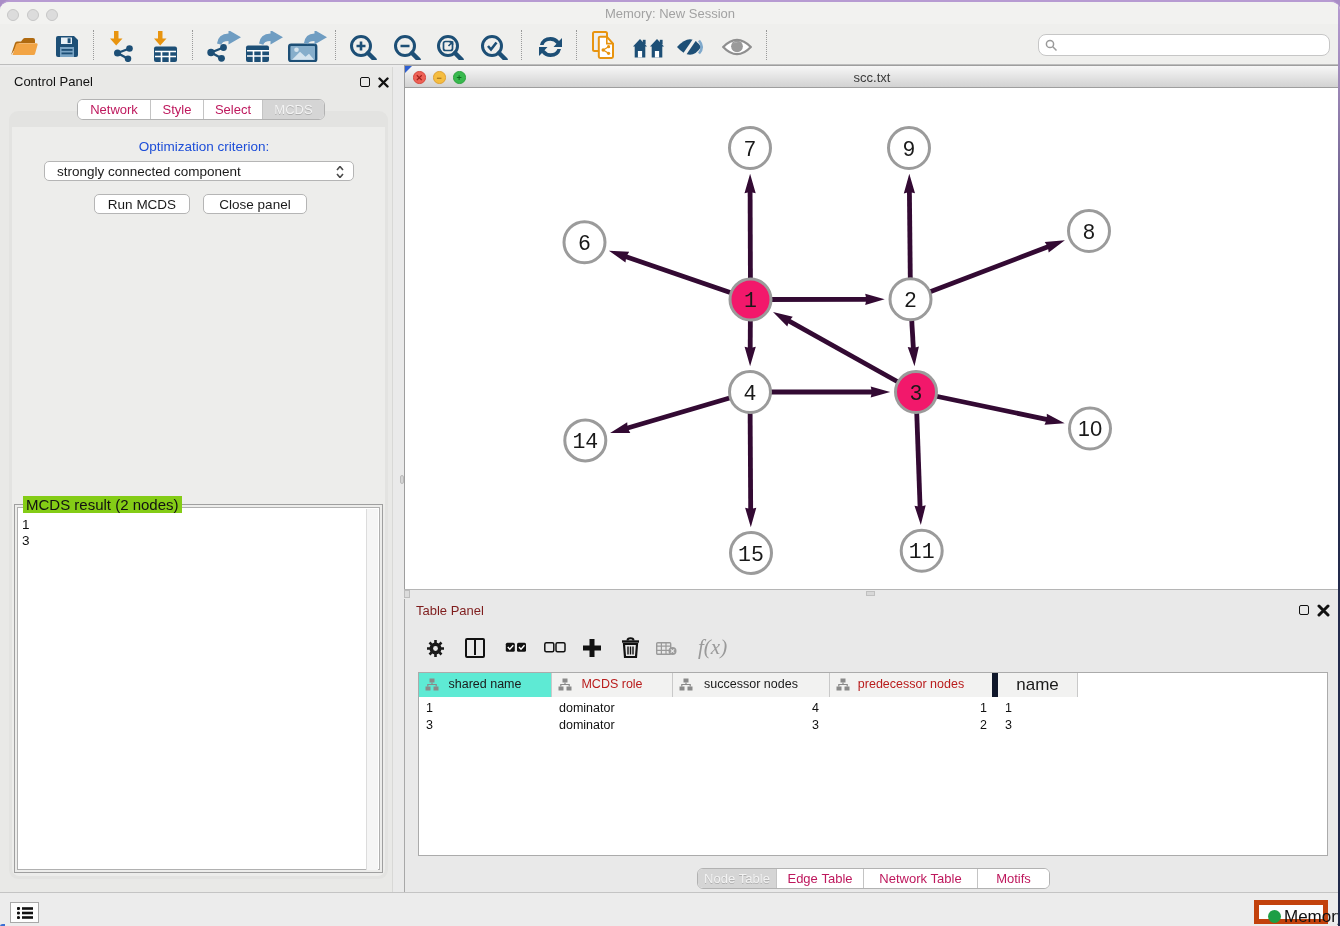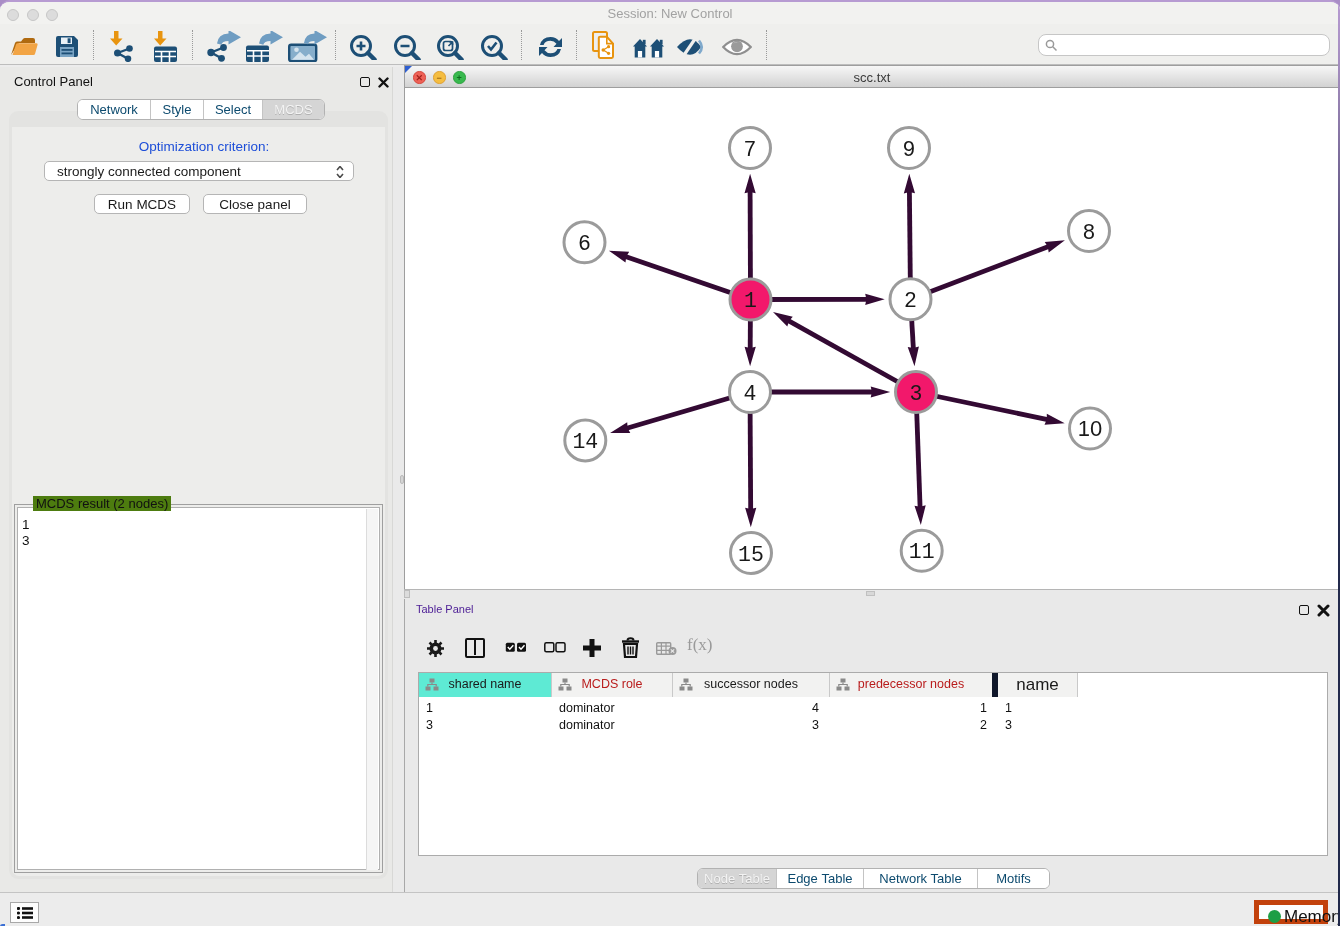--- a/index.html
+++ b/index.html
@@ -6,37 +6,37 @@
 #win{position:absolute;left:0;top:0;width:1340px;height:926px;background:#ececec;border-radius:10px 10px 0 0;border-top:2px solid #b79bd2;overflow:hidden}
 #titlebar{position:absolute;left:0;top:0;width:100%;height:22px;background:#f2f2f0;}
 .tl{position:absolute;top:7px;width:12px;height:12px;border-radius:50%;background:#dcdcdc;border:1px solid #c6c6c6}
 #title{position:absolute;top:4px;left:0;width:100%;text-align:center;font-size:13px;color:#a2a2a2}
 #toolbar{position:absolute;left:0;top:22px;width:100%;height:41px;background:#efefed;border-bottom:1px solid #bdbdbd}
 .sep{position:absolute;top:6px;height:30px;border-left:1px dotted #9a9a9a}
 #cpanel{position:absolute;left:0;top:65px;width:392px;height:825px;background:#e9e9e7}
 #cp-box{position:absolute;left:9px;top:44px;width:379px;height:768px;background:#e3e3e1;border-radius:9px}
 #cp-inner{position:absolute;left:3px;top:16px;width:373px;height:749px;background:#ededeb;border-radius:0 0 7px 7px}
 .tabs{position:absolute;display:flex;height:21px;border:1px solid #b2b2b2;border-radius:6px;overflow:hidden;background:#fff;font-size:13px;font-weight:400}
-.tabs .t{display:flex;align-items:center;justify-content:center;border-right:1px solid #c4c4c4;color:#0c4a6e;background:#fff}
+.tabs .t{display:flex;align-items:center;justify-content:center;border-right:1px solid #c4c4c4;color:#be185d;background:#fff}
 .tabs .t:last-child{border-right:none}
 .tabs .t.sel{background:#d5d5d5;color:#f3f3f3;text-shadow:0 1px 0 #b0b0b0}
 #netwin{position:absolute;left:404px;top:63px;width:936px;height:534px;border:1px solid #9e9e9e;background:#fff}
 #nw-title{position:absolute;left:0;top:0;width:100%;height:22px;background:linear-gradient(#f7f7f7,#d2d2d2);border-bottom:1px solid #9e9e9e}
 .nwtxt{position:absolute;top:4px;width:100%;text-align:center;font-size:13px;color:#3a3a3a}
 .tl2{position:absolute;top:5px;width:12.5px;height:12.5px;border-radius:50%;font:700 9px/12px "Liberation Sans",sans-serif;text-align:center}
 #tablepanel{position:absolute;left:404px;top:597px;width:936px;height:293px;background:#e9e9e9;border-left:1px solid #a8a8a8}
 #statusbar{position:absolute;left:0;top:890px;width:1340px;height:36px;background:#ececec;border-top:1px solid #c4c4c4}
 #rightedge{position:absolute;right:0;top:0;width:2.5px;height:926px;background:linear-gradient(#b79bd2 0,#9a85b5 90px,#4a4470 270px,#252c4e 400px,#20284a 926px)}
 </style></head><body>
 <div id="win">
   <div id="titlebar">
     <div class="tl" style="left:7px"></div>
       <div class="tl" style="left:27px"></div>
       <div class="tl" style="left:46px"></div>
-    <div id="title">Session: New Control</div>
+    <div id="title">Memory: New Session</div>
   </div>
   <div id="toolbar">
       <svg class="abs" style="left:9px;top:11px" width="30" height="22" viewBox="0 0 30 22">
         <path d="M2 20 L6 8 Q6.5 6.5 8 6.5 L12 6.5 L14 4 Q14.7 3 16 3 L24 3 Q26 3 26 5 L26 8 L10 8 Z" fill="#b06a10"></path>
         <path d="M7 9.5 Q7.3 8.3 8.6 8.3 L27.5 8.3 Q29 8.3 28.6 9.8 L26 19 Q25.7 20 24.4 20 L3.5 20 Z" fill="#f2a444"></path>
       </svg>
 <svg class="abs" style="left:55px;top:11px" width="24" height="23" viewBox="0 0 24 23">
         <path d="M1 3 Q1 1 3 1 L19 1 L23 5 L23 20 Q23 22 21 22 L3 22 Q1 22 1 20 Z" fill="#1d4f76"></path>
         <rect x="6" y="2.5" width="11" height="6.5" fill="#e8f0f6"></rect>
         <rect x="12.6" y="3.3" width="3" height="4.8" fill="#1d4f76"></rect>
@@ -164,21 +164,21 @@
           <path d="M1 4 L4 0.5 L7 4 M1 8 L4 11.5 L7 8" fill="none" stroke="#4a4a4a" stroke-width="1.6"></path>
         </svg>
     </div>
     <div class="abs" style="left:94px;top:127px;width:96px;height:20px;background:#fff;border:1px solid #b5b5b5;border-radius:5px;font-size:13.5px;color:#1a1a1a;text-align:center;line-height:19px">Run MCDS</div>
     <div class="abs" style="left:203px;top:127px;width:104px;height:20px;background:#fff;border:1px solid #b5b5b5;border-radius:5px;font-size:13.5px;color:#1a1a1a;text-align:center;line-height:19px">Close panel</div>
     <div class="abs" style="left:14px;top:437px;width:369px;height:369px;border:1px solid #9f9f9f">
       <div class="abs" style="left:2px;top:2px;width:363px;height:363px;background:#fff;border:1px solid #b0b0b0">
         <div style="font-size:13.5px;color:#111;padding:9px 0 0 4px;line-height:16px">1<br>3</div>
         <div class="abs" style="right:1px;top:1px;width:12px;height:361px;background:#f5f5f5;border-left:1px solid #dcdcdc"></div>
       </div>
-      <div class="abs" style="left:18px;top:-9px;background:#4d7c0f;font-size:13px;color:#111;padding:0 3px">MCDS result (2 nodes)</div>
+      <div class="abs" style="left:8px;top:-9px;background:#84cc16;font-size:15px;color:#111;padding:0 3px">MCDS result (2 nodes)</div>
     </div>
   </div>
   <div class="abs" style="left:392px;top:65px;width:12px;height:825px;background:#eaeaea;border-left:1px solid #d8d8d6">
     <div class="abs" style="left:7px;top:408px;width:4px;height:9px;background:#d5d5d5;border:1px solid #bbb;border-radius:2px"></div>
   </div>
   <div id="netwin">
     <div id="nw-title">
       <svg class="abs" style="left:0;top:0" width="7" height="7" viewBox="0 0 7 7">
           <path d="M0 0 L7 0 L0 7 Z" fill="#2f5fd0"></path>
         </svg>
@@ -238,21 +238,21 @@
 <text x="180.3" y="359.0" text-anchor="middle" font-family="Liberation Mono, monospace" font-size="21.5" fill="#191919">14</text>
 <circle cx="346.0" cy="464.0" r="20.5" fill="#ffffff" stroke="#9b9b9b" stroke-width="3"></circle>
 <text x="346.0" y="471.6" text-anchor="middle" font-family="Liberation Mono, monospace" font-size="21.5" fill="#191919">15</text>
     </svg>
   </div>
   <div class="abs" style="left:404px;top:587px;width:936px;height:10px;background:#e9e9e9;border-top:1px solid #b5b5b5">
     <div class="abs" style="left:462px;top:1px;width:9px;height:5px;background:#d8d8d8;border:1px solid #c0c0c0"></div>
     <div class="abs" style="left:0;top:0;width:6px;height:8px;background:#dcdcdc;border:1px solid #bdbdbd"></div>
   </div>
   <div id="tablepanel">
-      <div class="abs" style="left:11px;top:4px;font-size:11px;color:#4c1d95">Table Panel</div>
+      <div class="abs" style="left:11px;top:4px;font-size:13px;color:#7f1d1d">Table Panel</div>
 <div class="abs" style="left:894px;top:6px;width:10px;height:10px;border:1.5px solid #111;border-radius:2px"></div>
 <svg class="abs" style="left:912px;top:5px" width="13" height="13" viewBox="0 0 13 13">
         <path d="M2 2 L11 11 M11 2 L2 11" stroke="#111" stroke-width="3" stroke-linecap="round"></path>
       </svg>
 <svg class="abs" style="left:21px;top:40px" width="19" height="19" viewBox="0 0 19 19">
         <g fill="#1a1a1a">
           <circle cx="9.5" cy="9.5" r="6"></circle>
           <g stroke="#1a1a1a" stroke-width="2.6">
             <path d="M9.5 1 V4 M9.5 15 V18 M1 9.5 H4 M15 9.5 H18 M3.5 3.5 L5.6 5.6 M13.4 13.4 L15.5 15.5 M15.5 3.5 L13.4 5.6 M5.6 13.4 L3.5 15.5"></path>
           </g>
@@ -279,21 +279,21 @@
         <path d="M6.5 3.5 Q6.5 1.2 9.5 1.2 Q12.5 1.2 12.5 3.5" fill="none" stroke="#111" stroke-width="2"></path>
         <path d="M3 7 L4 20 L15 20 L16 7 Z" fill="none" stroke="#111" stroke-width="2.2"></path>
         <path d="M7 9.5 V17.5 M9.5 9.5 V17.5 M12 9.5 V17.5" stroke="#111" stroke-width="1.4"></path>
       </svg>
 <svg class="abs" style="left:251px;top:43px" width="21" height="13" viewBox="0 0 21 13">
         <rect x="0.7" y="0.7" width="14" height="11.5" rx="1" fill="none" stroke="#9a9a9a" stroke-width="1.4"></rect>
         <path d="M0.7 4.2 H14.7 M0.7 8.4 H14.7 M5.4 0.7 V12.2 M10 0.7 V12.2" stroke="#9a9a9a" stroke-width="1.2"></path>
         <circle cx="16.5" cy="9" r="4" fill="#9a9a9a"></circle>
         <path d="M14.8 7.3 L18.2 10.7 M18.2 7.3 L14.8 10.7" stroke="#e9e9e9" stroke-width="1.2"></path>
       </svg>
-<div class="abs" style="left:282px;top:36px;font-family:'Liberation Serif',serif;font-size:17px;color:#9a9a9a">f(x)</div>
+<div class="abs" style="left:293px;top:36px;font-family:'Liberation Serif',serif;font-style:italic;font-size:21px;color:#9a9a9a">f(x)</div>
 <div class="abs" style="left:13px;top:73px;width:910px;height:184px;background:#fff;border:1px solid #ababab"></div>
 <div class="abs" style="left:14px;top:74px;width:659px;height:24px;border-bottom:1px solid #cfcfcf">
         <div class="abs" style="left:0px;top:0;width:133px;height:24px;border-right:1px solid #c9c9c9;background:#5eead4;text-align:center;font-size:12.5px;color:#1a1a1a;line-height:23px"><svg style="position:absolute;left:6px;top:5px" width="14" height="13" viewBox="0 0 14 13">
             <rect x="4.5" y="0.5" width="5" height="4" fill="#8a8a8a"></rect>
             <rect x="0.5" y="8.5" width="5" height="4" fill="#8a8a8a"></rect>
             <rect x="8.5" y="8.5" width="5" height="4" fill="#8a8a8a"></rect>
             <path d="M7 4.5 V6.5 M2.8 8.5 V6.5 H11.2 V8.5" stroke="#8a8a8a" stroke-width="1.2" fill="none"></path>
           </svg>shared name</div>
         <div class="abs" style="left:133px;top:0;width:121px;height:24px;border-right:1px solid #c9c9c9;background:#f2f2f1;text-align:center;font-size:12.5px;color:#b91c1c;line-height:23px"><svg style="position:absolute;left:6px;top:5px" width="14" height="13" viewBox="0 0 14 13">
             <rect x="4.5" y="0.5" width="5" height="4" fill="#8a8a8a"></rect>

